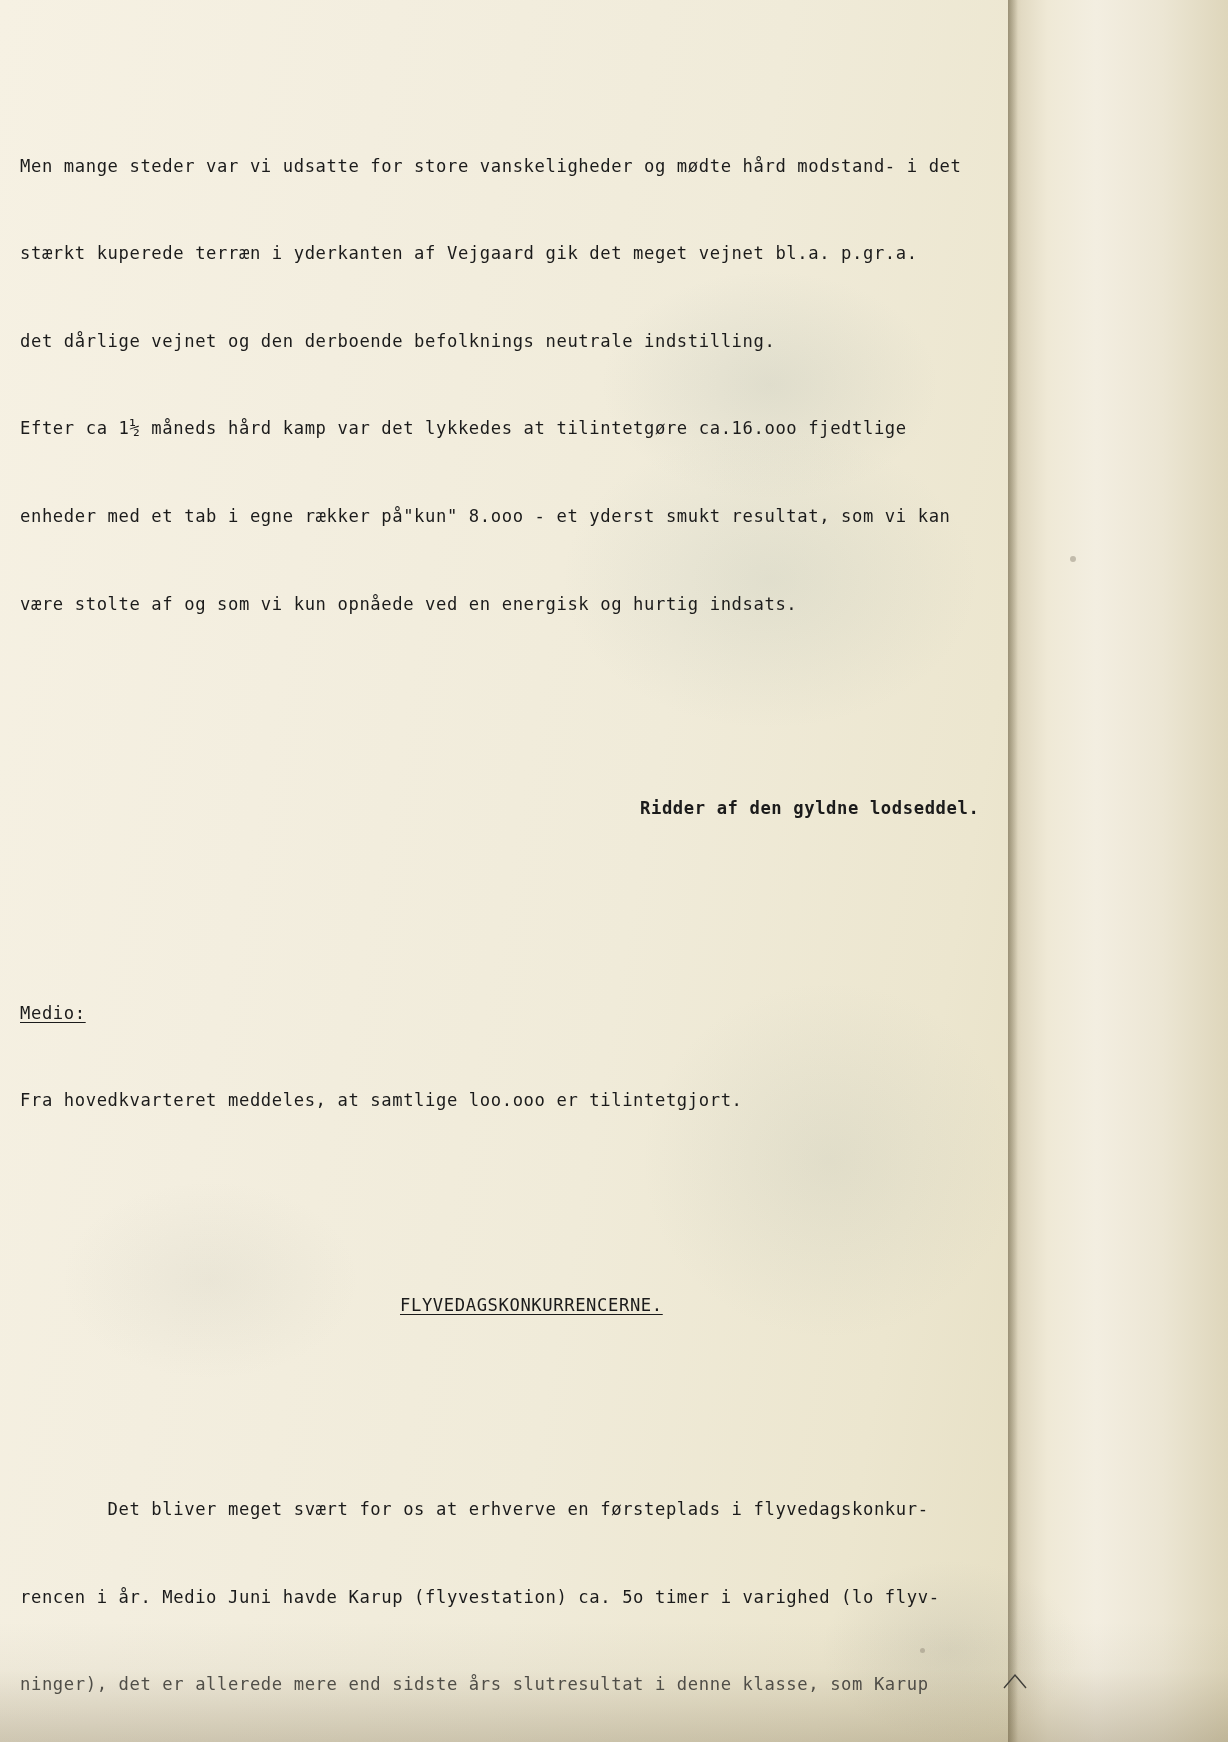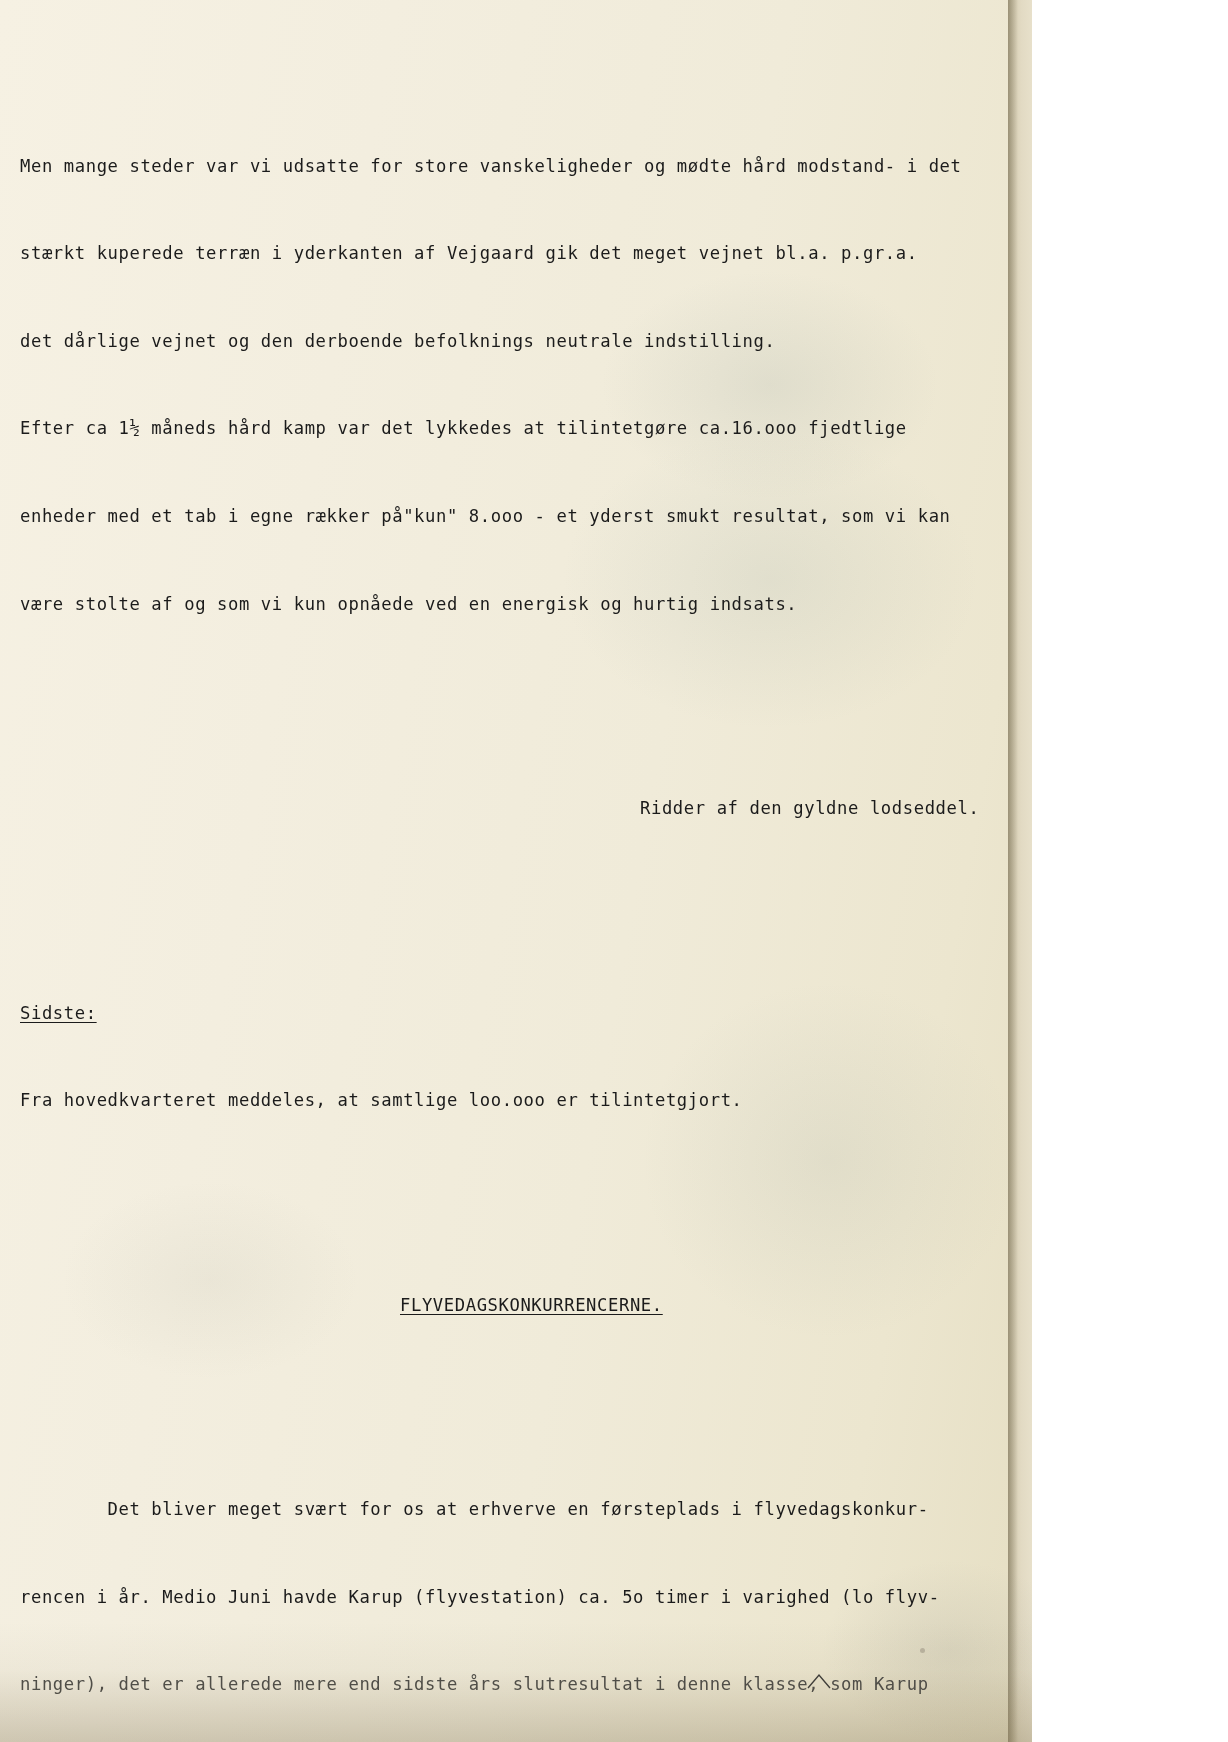--- a/index.html
+++ b/index.html
@@ -2,21 +2,21 @@
 <html><head>
 <meta charset="utf-8">
 <style>
   html, body {
     margin: 0;
     padding: 0;
     background: #ffffff;
   }
   .page {
     position: relative;
-    width: 1032px;
+    width: 1228px;
     height: 1742px;
     overflow: hidden;
     background: #efe9d8;
     background: linear-gradient(105deg, #f2ecdc 0%, #f0ead9 25%, #ece6d2 55%, #e9e2cc 80%, #e3dbc3 100%);
     font-family: "DejaVu Sans Mono", "Liberation Mono", monospace;
   }
   
   .sheet {
     position: absolute;
     left: 0;
@@ -109,24 +109,24 @@
   <div class="typed">
 
     <span class="line">Men mange steder var vi udsatte for store vanskeligheder og mødte hård modstand- i det</span>
     <span class="line">stærkt kuperede terræn i yderkanten af Vejgaard gik det meget vejnet bl.a. p.gr.a.</span>
     <span class="line">det dårlige vejnet og den derboende befolknings neutrale indstilling.</span>
     <span class="line">Efter ca 1½ måneds hård kamp var det lykkedes at tilintetgøre ca.16.ooo fjedtlige</span>
     <span class="line">enheder med et tab i egne rækker på"kun" 8.ooo - et yderst smukt resultat, som vi kan</span>
     <span class="line">være stolte af og som vi kun opnåede ved en energisk og hurtig indsats.</span>
 
     <span class="line">&nbsp;</span>
-    <span class="line" style="padding-left:620px;">Ridder af den gyldne lodseddel.</span>
+    <span class="line" style="padding-left:620px;font-weight:bold;">Ridder af den gyldne lodseddel.</span>
     <span class="line">&nbsp;</span>
 
-    <span class="line u">Sidste:</span>
+    <span class="line u">Medio:</span>
     <span class="line">Fra hovedkvarteret meddeles, at samtlige loo.ooo er tilintetgjort.</span>
 
     <span class="line">&nbsp;</span>
     <span class="line u" style="padding-left:380px;">FLYVEDAGSKONKURRENCERNE.</span>
     <span class="line">&nbsp;</span>
 
     <span class="line">        Det bliver meget svært for os at erhverve en førsteplads i flyvedagskonkur-</span>
     <span class="line">rencen i år. Medio Juni havde Karup (flyvestation) ca. 5o timer i varighed (lo flyv-</span>
     <span class="line faint">ninger), det er allerede mere end sidste års slutresultat i denne klasse, som Karup</span>
     

